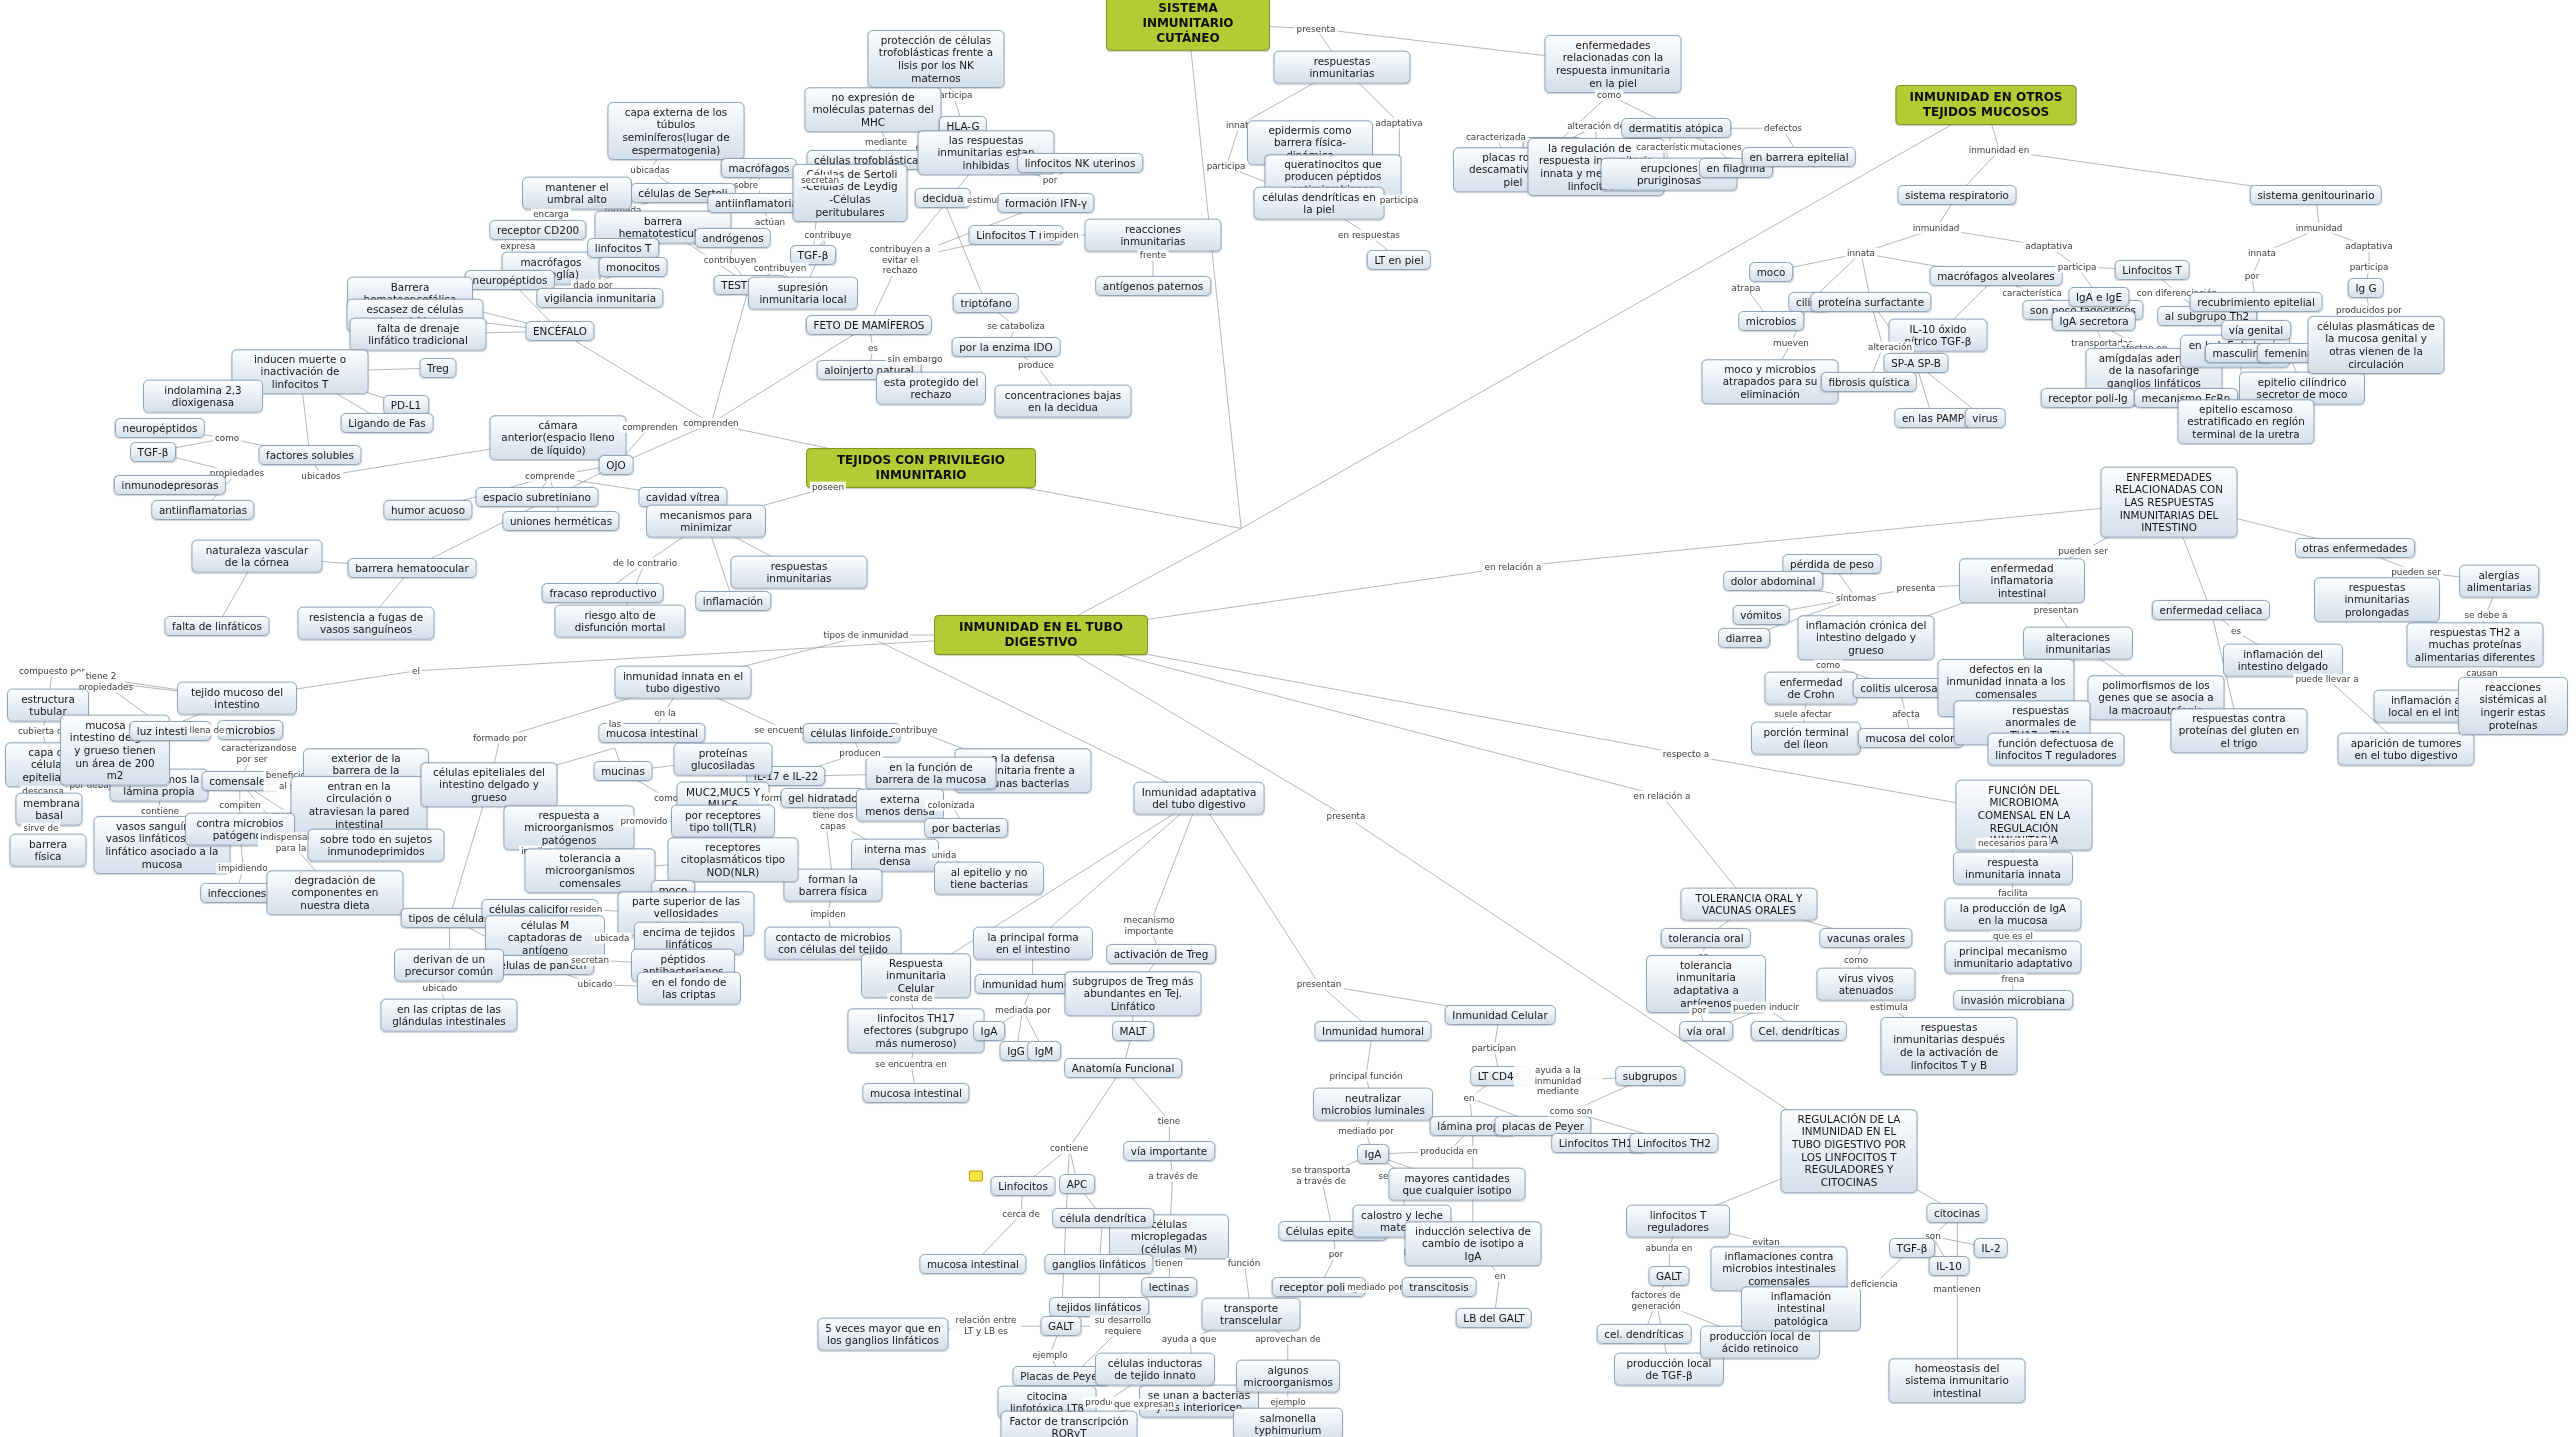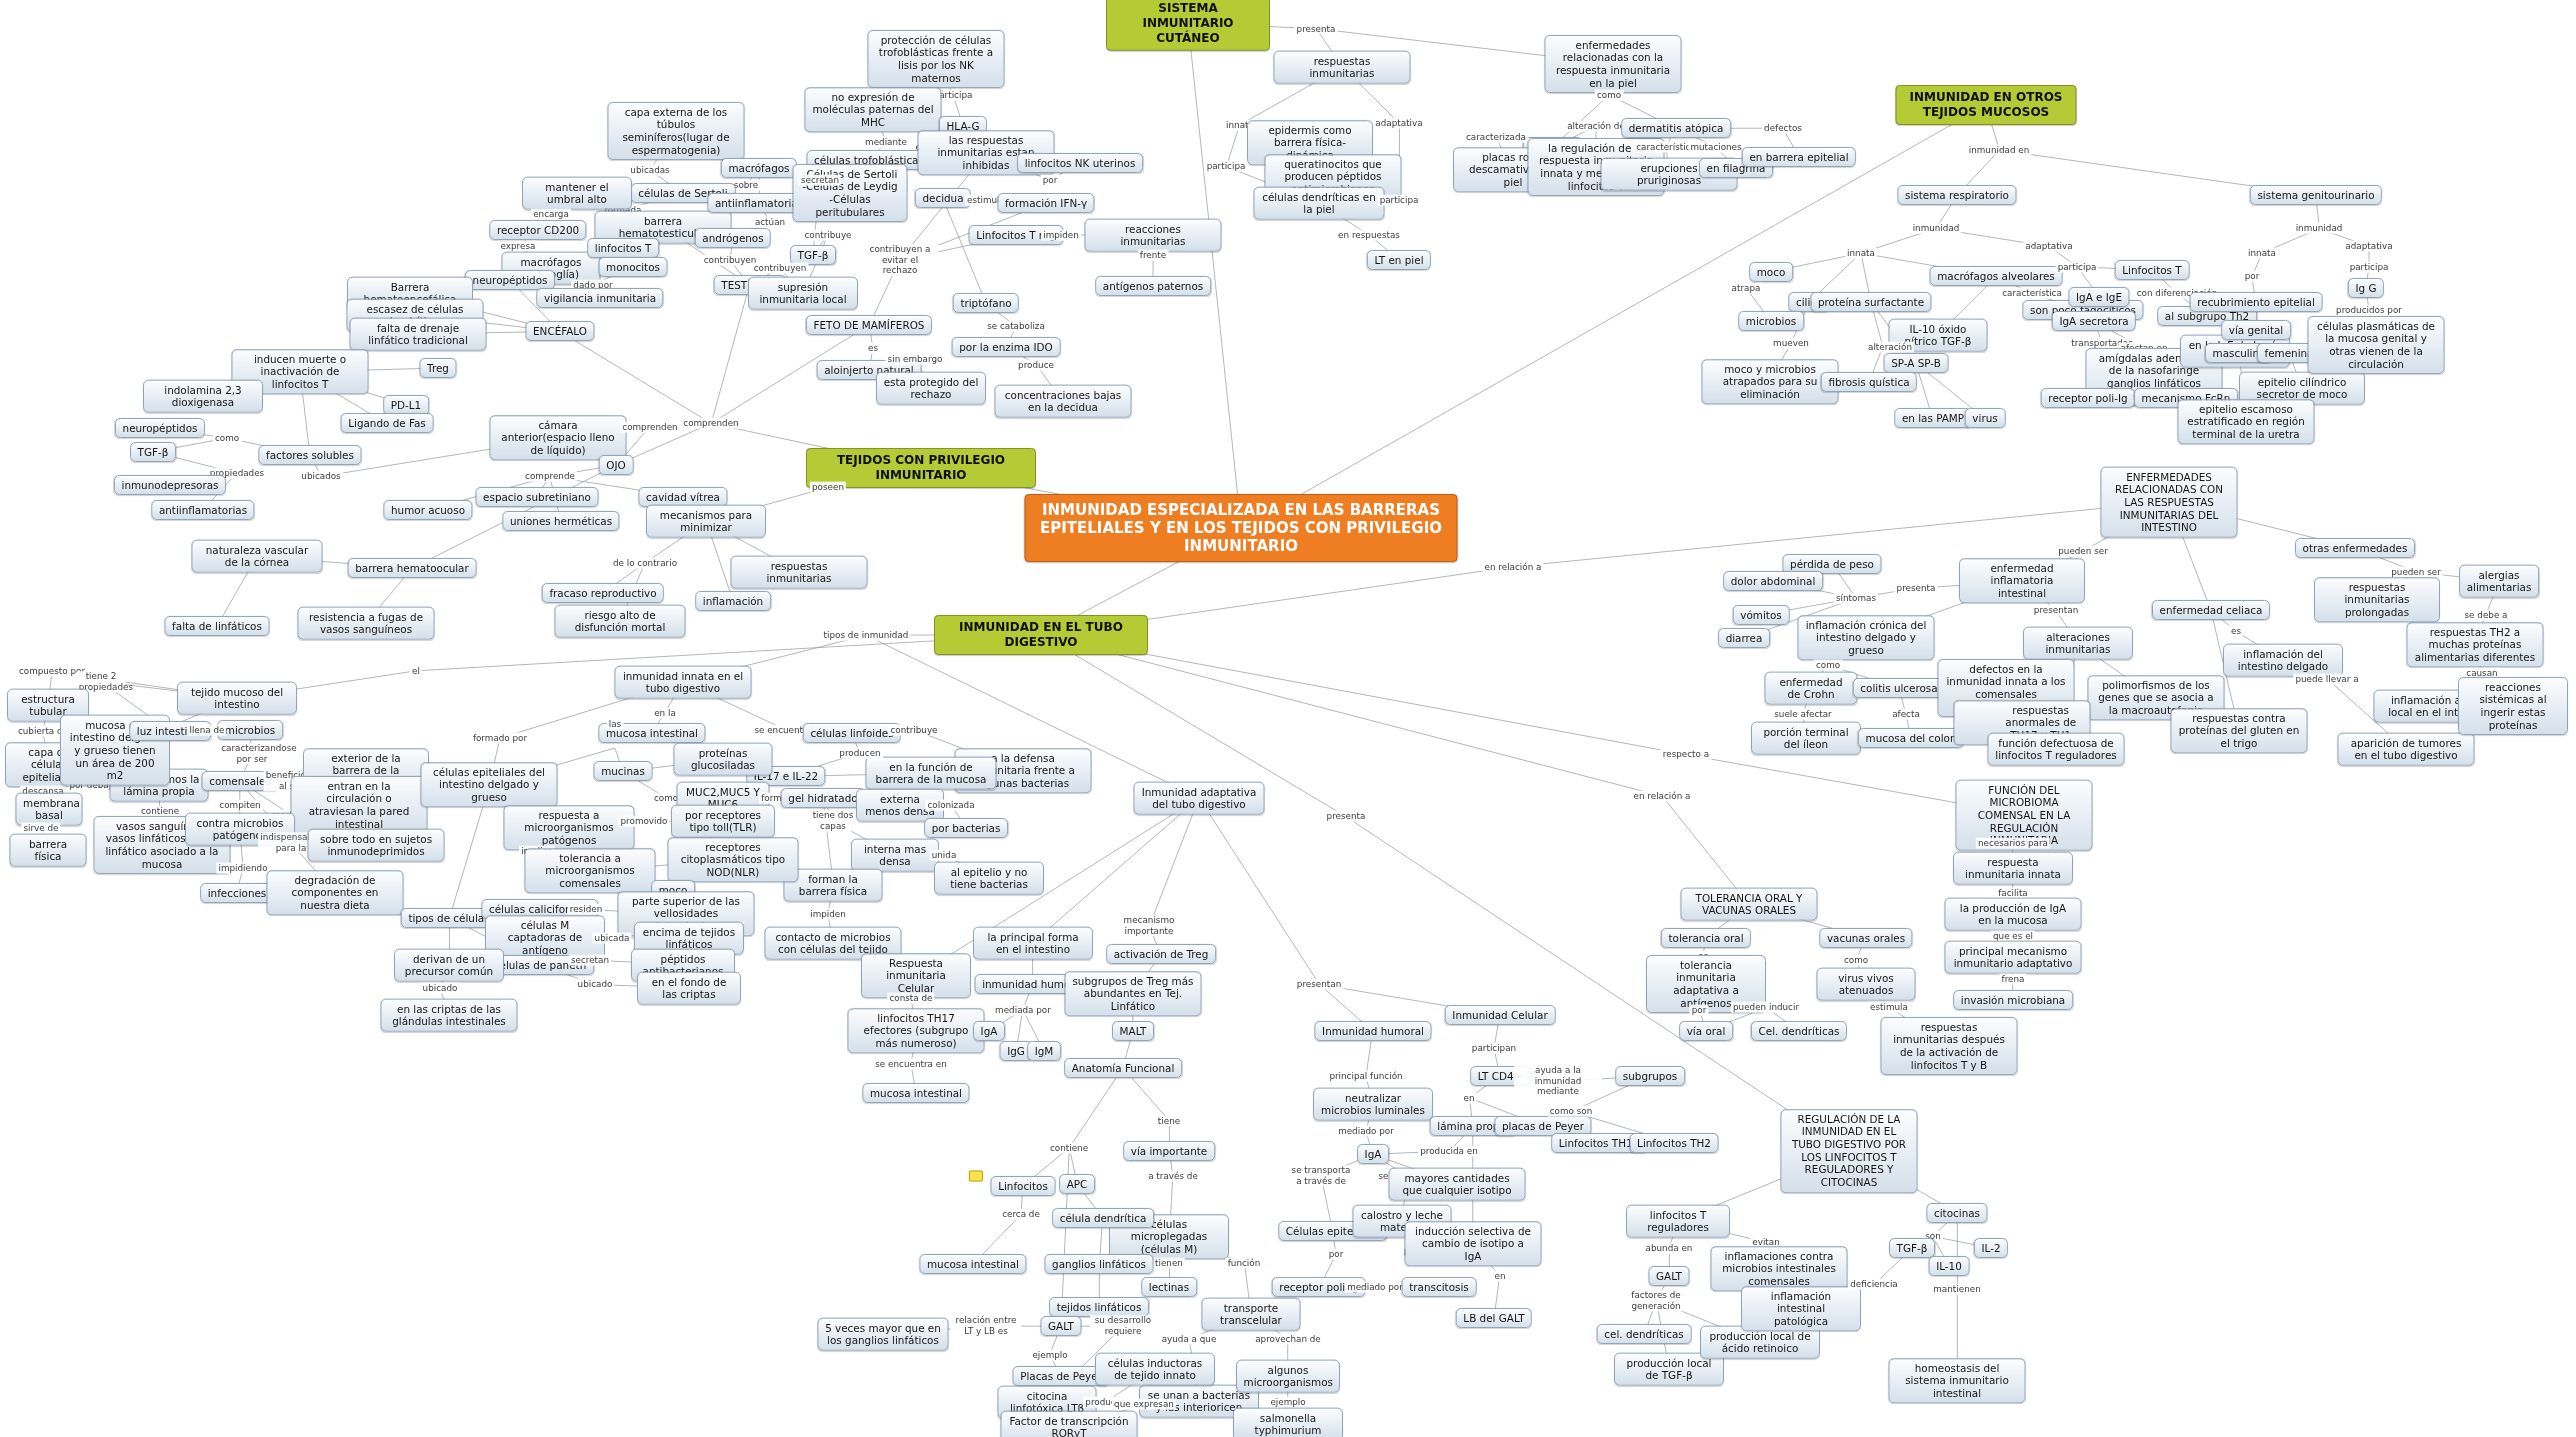--- a/index.html
+++ b/index.html
@@ -437,21 +437,20 @@
       <line x1="4084" y1="1153" x2="4169" y2="1205" stroke="#9aa1a8" stroke-width="1.4"></line>
       <line x1="4169" y1="1205" x2="4251" y2="1240" stroke="#9aa1a8" stroke-width="1.4"></line>
       <line x1="4251" y1="1240" x2="4394" y2="1368" stroke="#9aa1a8" stroke-width="1.4"></line>
       <line x1="4038" y1="1114" x2="4090" y2="1336" stroke="#9aa1a8" stroke-width="1.4"></line>
       <line x1="4565" y1="1062" x2="4540" y2="1123" stroke="#9aa1a8" stroke-width="1.4"></line>
       <line x1="4540" y1="1123" x2="4520" y2="1178" stroke="#9aa1a8" stroke-width="1.4"></line>
       <line x1="4520" y1="1178" x2="4534" y2="1230" stroke="#9aa1a8" stroke-width="1.4"></line>
       <line x1="4534" y1="1230" x2="4455" y2="1290" stroke="#9aa1a8" stroke-width="1.4"></line>
       <line x1="4534" y1="1230" x2="4590" y2="1290" stroke="#9aa1a8" stroke-width="1.4"></line>
     </svg>
-<div class="node title" style="left: 1241px; top: 528px; width: 433px; white-space: normal;">INMUNIDAD ESPECIALIZADA EN LAS BARRERAS EPITELIALES Y EN LOS TEJIDOS CON PRIVILEGIO INMUNITARIO</div>
     <div class="node topic" style="left: 1188px; top: 23px; width: 164px; white-space: normal;">SISTEMA INMUNITARIO CUTÁNEO</div>
     <div class="node topic" style="left: 1986px; top: 105px; width: 181px; white-space: normal;">INMUNIDAD EN OTROS TEJIDOS MUCOSOS</div>
     <div class="node topic" style="left: 921px; top: 468px; width: 235px; white-space: normal;">TEJIDOS CON PRIVILEGIO INMUNITARIO</div>
     <div class="node topic" style="left: 1041px; top: 635px; width: 214px; white-space: normal;">INMUNIDAD EN EL TUBO DIGESTIVO</div>
     <div class="node label" style="left: 1316px; top: 28.5px;">presenta</div>
     <div class="node concept" style="left: 1342px; top: 67px;">respuestas inmunitarias</div>
     <div class="node concept" style="left: 1613px; top: 64px; width: 181px; white-space: normal;">enfermedades relacionadas con la respuesta inmunitaria en la piel</div>
     <div class="node label" style="left: 1240px; top: 125px;">innata</div>
     <div class="node label" style="left: 1399px; top: 123px;">adaptativa</div>
     <div class="node concept" style="left: 1310px; top: 143px; width: 126px; white-space: normal;">epidermis como barrera física- dinámica</div>
@@ -666,21 +665,21 @@
     <div class="node concept" style="left: 723px; top: 759px; width: 99px; white-space: normal;">proteínas glucosiladas</div>
     <div class="node label" style="left: 615px; top: 724px;">las</div>
     <div class="node concept" style="left: 623px; top: 771px;">mucinas</div>
     <div class="node label" style="left: 666px; top: 798px;">como</div>
     <div class="node concept" style="left: 723px; top: 798px; width: 93px; white-space: normal;">MUC2,MUC5 Y MUC6</div>
     <div class="node label" style="left: 777px; top: 798px;">forman</div>
     <div class="node concept" style="left: 823px; top: 798px;">gel hidratado</div>
     <div class="node label" style="left: 833px; top: 821px; width: 49px; white-space: normal;">tiene dos capas</div>
     <div class="node concept" style="left: 900px; top: 805px; width: 88px; white-space: normal;">externa menos densa</div>
     <div class="node label" style="left: 951px; top: 805px; text-align: right;">colonizada</div>
-    <div class="node concept" style="left: 966px; top: 828px; border-radius: 6px;">por bacterias</div>
+    <div class="node concept" style="left: 966px; top: 828px;">por bacterias</div>
     <div class="node concept" style="left: 895px; top: 855px; width: 88px; white-space: normal;">interna mas densa</div>
     <div class="node label" style="left: 944px; top: 855px;">unida</div>
     <div class="node concept" style="left: 989px; top: 878px; width: 110px; white-space: normal;">al epitelio y no tiene bacterias</div>
     <div class="node concept" style="left: 833px; top: 885px; width: 99px; white-space: normal;">forman la barrera física</div>
     <div class="node label" style="left: 828px; top: 914px;">impiden</div>
     <div class="node concept" style="left: 833px; top: 943px; width: 153px; white-space: normal;">contacto de microbios con células del tejido</div>
     <div class="node label" style="left: 500px; top: 738px;">formado por</div>
     <div class="node concept" style="left: 489px; top: 785px; width: 153px; white-space: normal;">células epiteliales del intestino delgado y grueso</div>
     <div class="node concept" style="left: 569px; top: 828px; width: 131px; white-space: normal;">respuesta a microorganismos patógenos</div>
     <div class="node label" style="left: 644px; top: 821px;">promovido</div>

